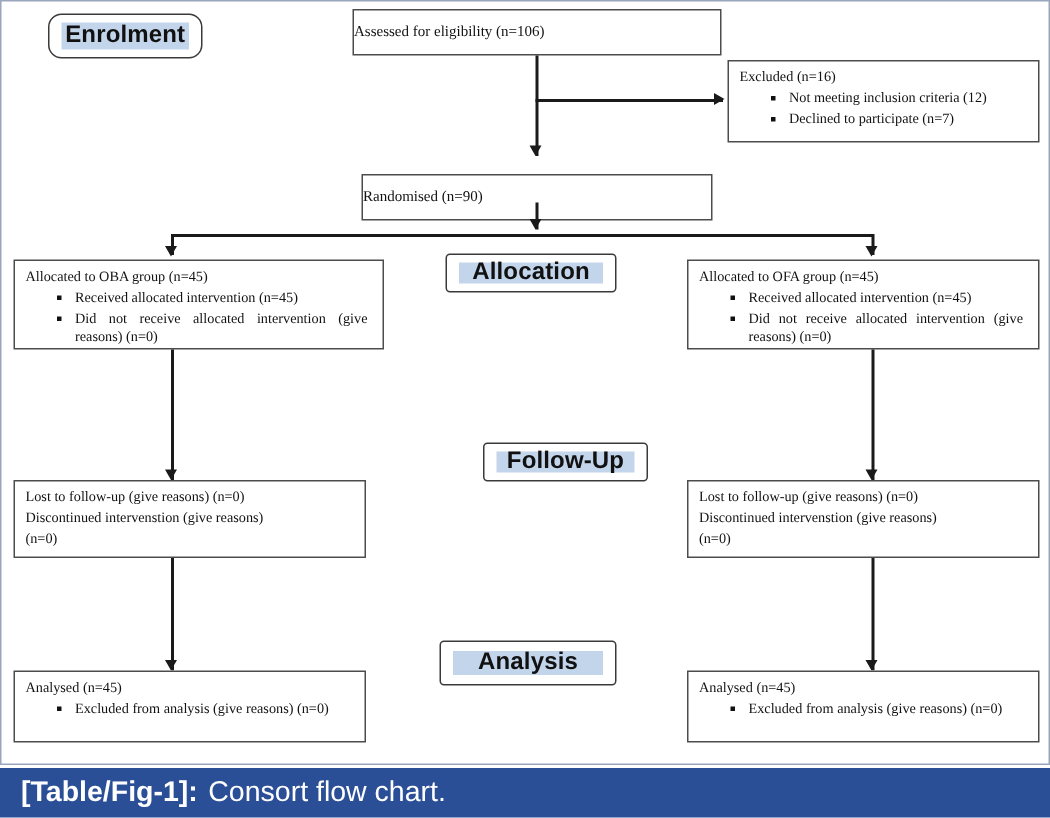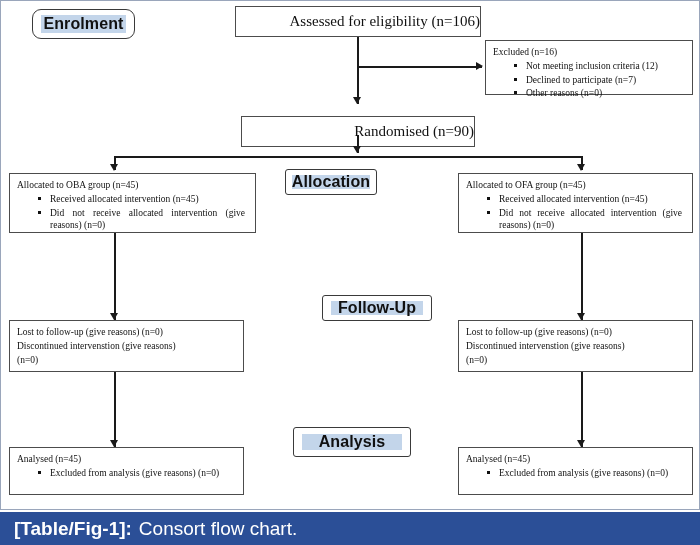--- a/index.html
+++ b/index.html
@@ -27,23 +27,23 @@
     box-sizing:border-box;
     border:1.4px solid #4c4c4c;
     background:#ffffff;
     font-family:"Liberation Serif", serif;
     font-size:9.5px;
     color:#111111;
     line-height:1.35;
     padding:4px 6px;
   }
   .box.center-text{
-    display:flex;align-items:center;justify-content:flex-end;
+    display:flex;align-items:center;justify-content:flex-start;
     text-align:center;
-    font-size:15px;
+    font-size:10px;
     padding:0;
   }
   .box .head{display:block;margin:1px 0 1px 1px;}
   .box ul{
     margin:0;
     padding-left:34px;
     list-style:none;
   }
   .box li{
     position:relative;
@@ -119,21 +119,21 @@
 </head>
 <body>
 
 <div class="figure">
   <div class="chart-area">
 
     <div class="pill" style="left:31px;top:8px;width:103px;height:30px;">
       <span class="band">Enrolment</span>
     </div>
 
-    <div class="pill sq" style="left:284px;top:168px;width:92px;height:26px;">
+    <div class="pill sq" style="left:296px;top:168px;width:114px;height:26px;">
       <span class="band">Allocation</span>
     </div>
 
     <div class="pill sq" style="left:296px;top:294px;width:110px;height:26px;margin-left:25px;">
       <span class="band">Follow-Up</span>
     </div>
 
     <div class="pill sq" style="left:292px;top:426px;width:118px;height:30px;">
       <span class="band">Analysis</span>
     </div>
@@ -146,21 +146,20 @@
     <div class="arrow-down" style="left:352px;top:96px;"></div>
 
     <div class="hline" style="left:356px;top:65px;width:125px;"></div>
     <div class="arrow-right" style="left:475px;top:61px;"></div>
 
     <div class="box" style="left:484px;top:39px;width:208px;height:55px;">
       <span class="head">Excluded (n=16)</span>
       <ul>
         <li>Not meeting inclusion criteria (12)</li>
         <li>Declined to participate (n=7)</li>
-        <li>Other reasons (n=0)</li>
       </ul>
     </div>
 
     <div class="box center-text" style="left:240px;top:103px;width:234px;height:31px;margin-top:12px;">
       <span>Randomised (n=90)</span>
     </div>
 
     <div class="vline" style="left:356px;top:134px;height:18px;"></div>
     <div class="arrow-down" style="left:352px;top:145px;"></div>
     <div class="hline" style="left:113px;top:155px;width:468px;"></div>

